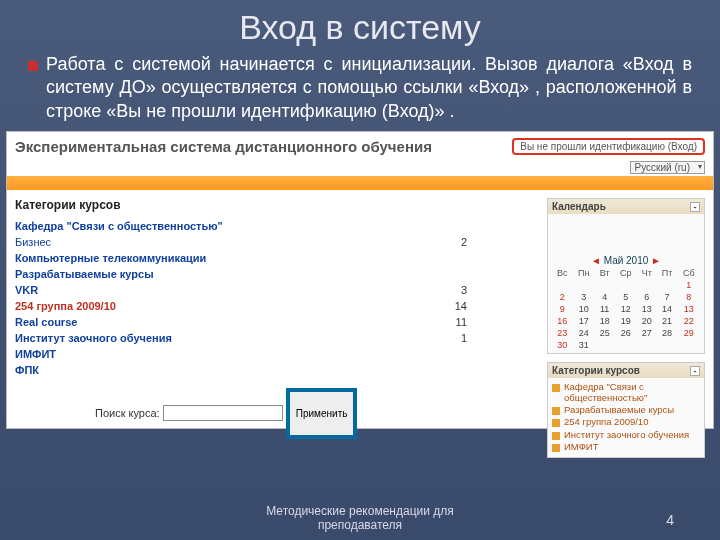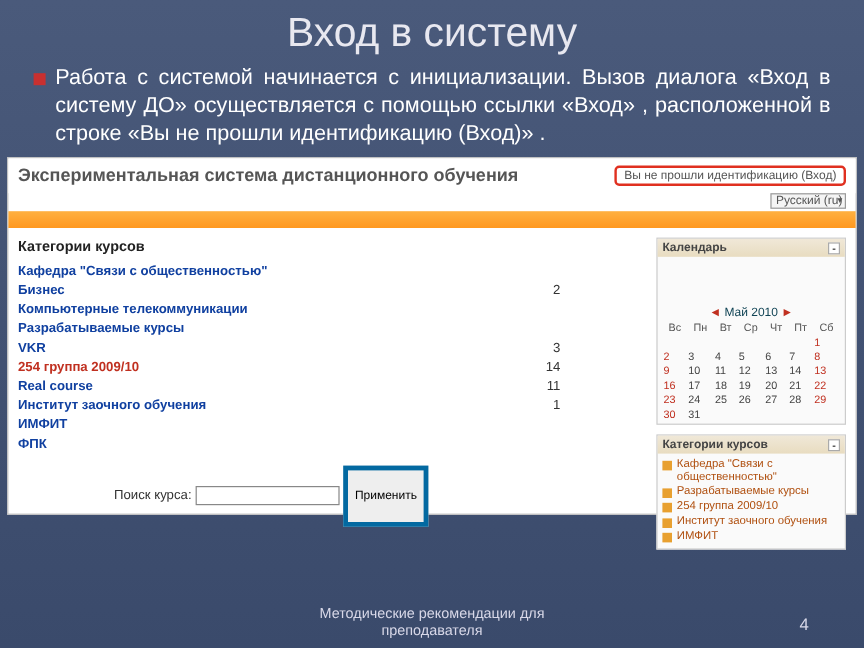--- a/index.html
+++ b/index.html
@@ -7,43 +7,43 @@
   .slide { position: absolute; inset: 0; background: linear-gradient(180deg, #4a5a7b 0%, #3a4a6b 100%); }
   .title { text-align: center; font-size: 34px; color: #e8e8f0; font-weight: normal; padding: 8px 0 6px; }
   .para-row { display: flex; padding: 0 28px 8px 28px; }
   .bullet { width: 10px; height: 10px; background: #c83030; margin-top: 8px; margin-right: 8px; flex: 0 0 auto; }
   .para { font-size: 18px; line-height: 1.3; color: #fff; text-align: justify; }
   .shot { background: #fff; margin: 0 6px; border: 1px solid #bbb; position: relative; font-size: 11px; color: #333; height: 298px; }
   .shot-top { background: #fff; padding: 6px 8px; display: flex; justify-content: space-between; align-items: flex-start; gap: 40px; }
   .shot-title { font-weight: bold; font-size: 15px; color: #555; }
   .login-box { border: 2px solid #e03020; border-radius: 4px; padding: 1px 6px; font-size: 10px; color: #555; }
   .lang-row { text-align: right; padding: 0 8px 2px; font-size: 10px; color: #555; }
-  .lang-sel { display: inline-block; border: 1px solid #999; padding: 0 2px 0 4px; background: #f4f4f4; position: relative; }
+  .lang-sel { display: inline-block; border: 1px solid #999; padding: 0 14px 0 4px; background: #f4f4f4; position: relative; }
   .lang-sel::after { content: "▾"; position: absolute; right: 2px; font-size: 8px; }
   .orange-bar { height: 14px; background: linear-gradient(#ffb040, #ff9820); }
   .shot-body { display: flex; padding: 8px 8px 0; gap: 10px; }
   .main-col { flex: 1; }
   .side-col { width: 158px; border-radius: 25px; }
   .sec-head { font-weight: bold; font-size: 12px; color: #222; margin-bottom: 6px; }
   .course-list { font-size: 11px; }
   .course-row { display: flex; justify-content: space-between; padding: 2px 0; }
-  .course-row a { color: #1040a0; text-decoration: none; font-weight: bold; }
+  .course-row a { color: #1040a0; text-decoration: none; }
   .course-row.b a { font-weight: bold; }
   .course-row.red a { color: #c03020; font-weight: bold; }
   .course-row .num { color: #333; padding-right: 70px; }
   .search-row { padding: 10px 0 0 80px; font-size: 11px; }
   .search-row input[type=text] { border: 1px solid #888; width: 120px; font-size: 11px; padding: 1px 3px; }
   .btn { border: 4px solid #0369a1; background: #eee; font-size: 10px; padding: 16px 6px; }
   .box { border: 1px solid #ccc; margin-bottom: 8px; background: #fafafa; font-size: 10px; }
   .box-hd { background: linear-gradient(#f0e8d8, #e8dcc0); padding: 2px 4px; font-weight: bold; color: #444; display: flex; justify-content: space-between; align-items: center; }
   .box-hd .minus { border: 1px solid #aaa; width: 10px; height: 10px; line-height: 8px; text-align: center; font-size: 9px; background: #fff; }
   .cal { padding: 2px 4px; margin-top: 38px; }
   .cal-nav { text-align: center; color: #145; font-size: 10px; padding: 1px 0; }
   .cal-nav .arr { color: #c03020; }
-  .cal table { width: 100%; border-collapse: collapse; font-size: 9px; }
+  .cal table { width: 100%; border-collapse: collapse; font-size: 9px; text-align: center; }
   .cal th { color: #555; font-weight: normal; padding: 1px; }
   .cal td { padding: 1px; color: #444; }
   .cal td.r { color: #c03020; }
   .cat-list { padding: 3px 4px; }
   .cat-list div { display: flex; align-items: flex-start; padding: 1px 0; }
   .cat-list .ic { width: 8px; height: 8px; background: #e8a030; margin: 2px 4px 0 0; flex: 0 0 auto; }
   .cat-list a { color: #b05010; font-size: 9.5px; text-decoration: none; line-height: 1.1; }
   .arrow { position: absolute; top: 160px; right: 40px; width: 140px; height: 40px; pointer-events: none; }
   .footer { position: absolute; bottom: 8px; left: 0; right: 0; display: flex; justify-content: center; color: #d8d8e8; font-size: 12px; }
   .footer .ft { text-align: center; width: 260px; }

